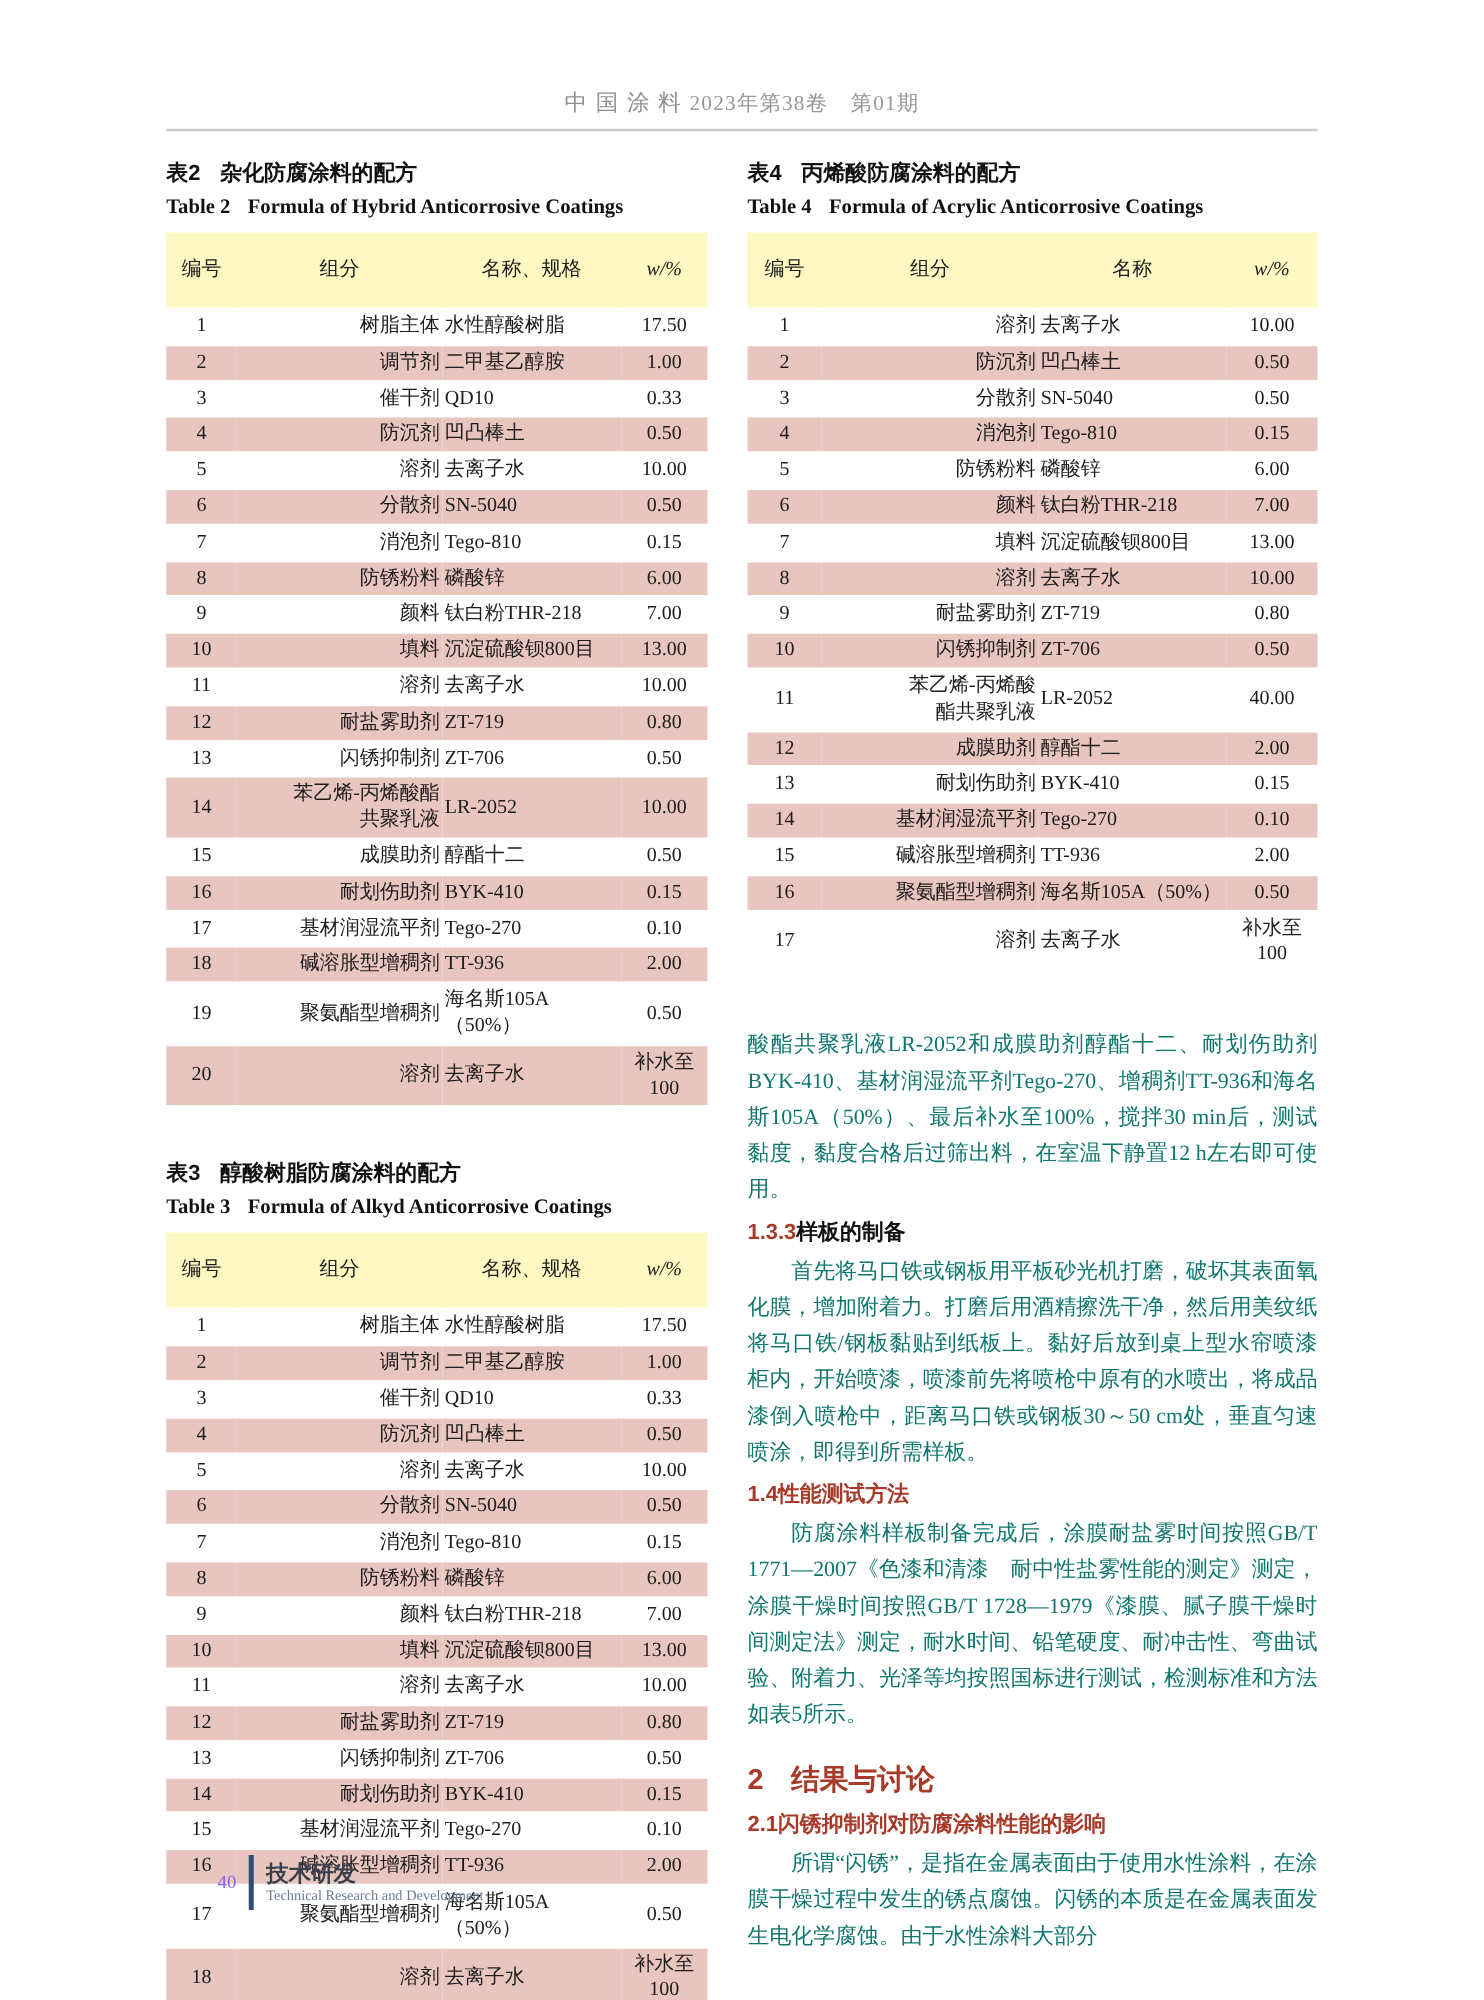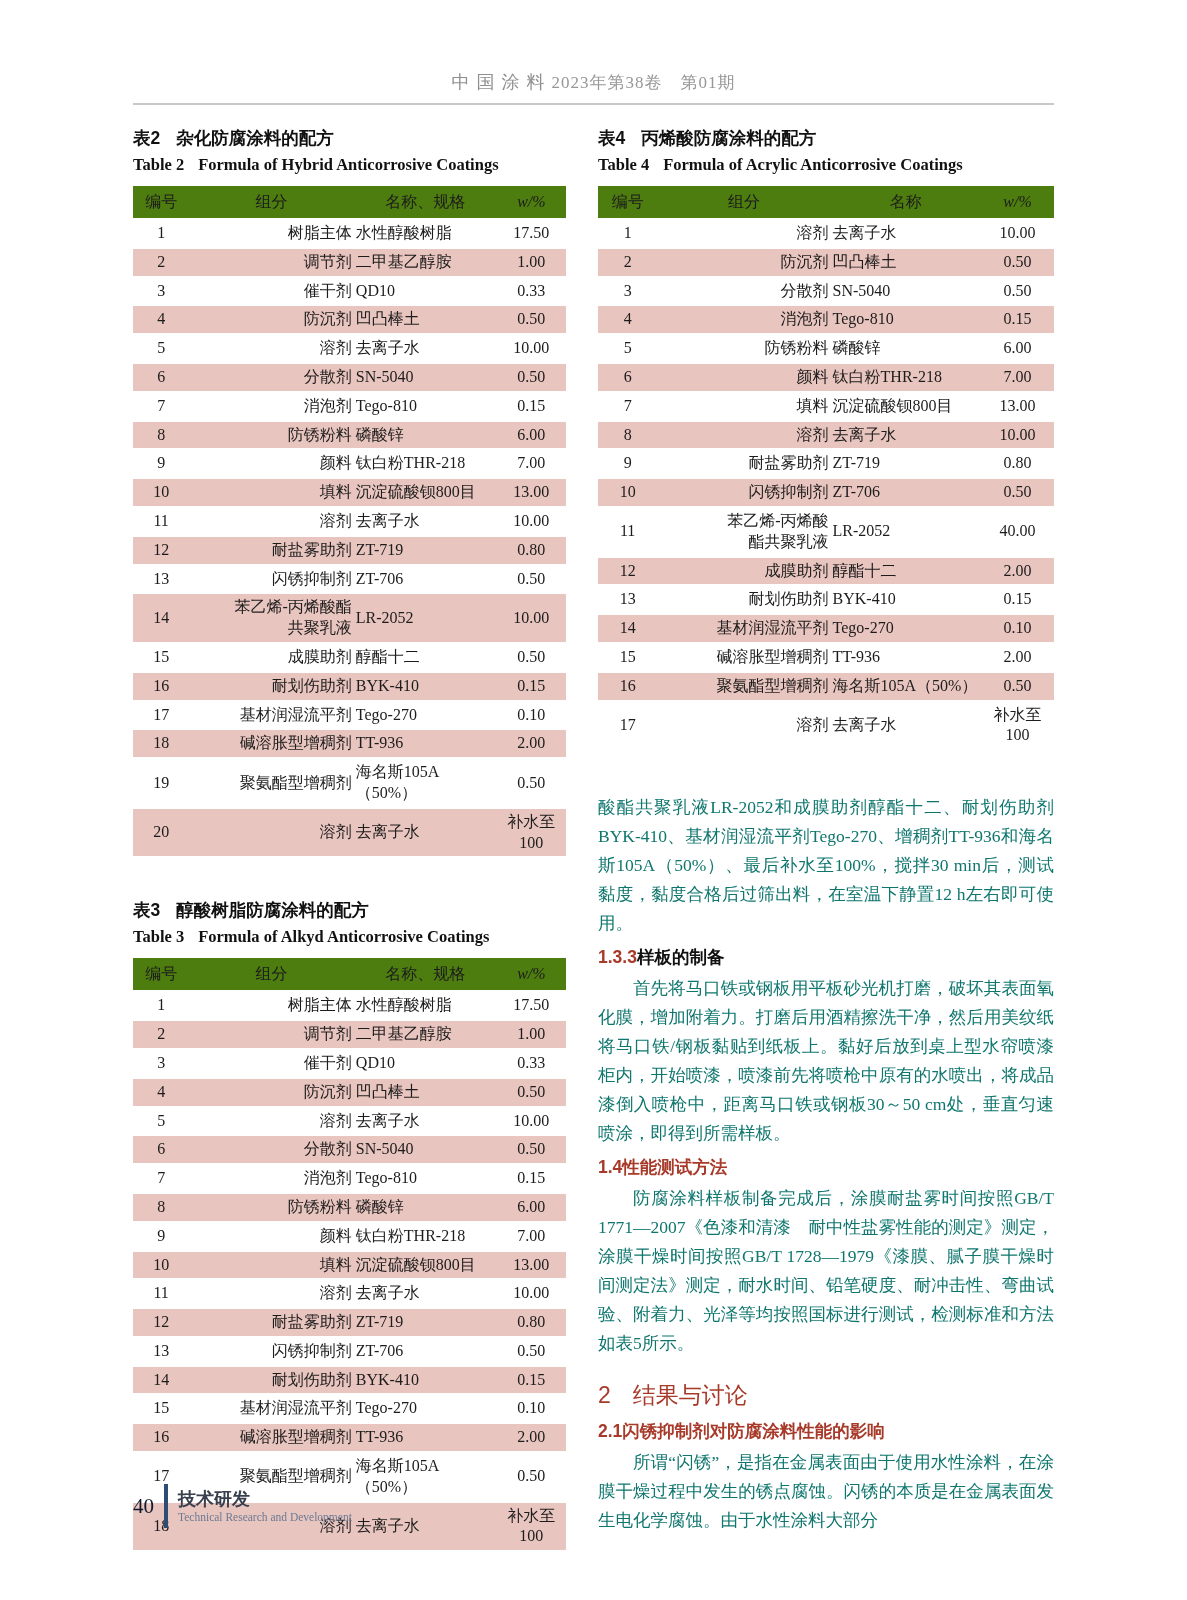--- a/index.html
+++ b/index.html
@@ -27,21 +27,21 @@
   .cap-en { font-weight: bold; font-size: 16.5px; margin-top: 5px; color:#111; }
   .cap-en .cap-label { margin-right: 14px; }
   .tbl-block { margin-bottom: 0; }
   .gap40 { height: 40px; }
   
   table.ftable {
     width: 100%; border-collapse: separate; border-spacing: 0 2px;
     font-size: 16px; table-layout: fixed;
   }
   table.ftable th {
-    background: #4d7c0f; font-weight: normal; padding: 6px 2px;
+    background: #fef9c3; font-weight: normal; padding: 20px 2px;
     text-align: center; line-height: 1.25;
   }
   table.ftable th:nth-child(1) { width: 13%; }
   table.ftable th:nth-child(2) { width: 38%; }
   table.ftable th:nth-child(3) { width: 33%; }
   table.ftable th:nth-child(4) { width: 16%; font-style: italic; }
   table.ftable td {
     padding: 3px 2px; line-height: 1.3; white-space: pre-line; vertical-align: middle;
   }
   table.ftable td:nth-child(1) { text-align: center; }
@@ -55,28 +55,28 @@
     margin: 0; color: #0f766e;
   }
   .indent { text-indent: 2em; }
   .h3 {
     font-family: "Liberation Sans", sans-serif; font-weight: bold;
     font-size: 17.5px; margin: 7px 0 5px 0; color: #111;
   }
   .h3 .num { color: #a83a2a; margin-right: 0; }
   .h3.all-red, .h3.all-red .num { color: #a83a2a; }
   .h2big {
-    font-family: "Liberation Sans", sans-serif; font-weight: normal;
+    font-family: "Liberation Sans", sans-serif; font-weight: bold;
     font-size: 23px; color: #a83a2a; margin: 22px 0 8px 0;
   }
   .h2big .num { margin-right: 22px; }
   .mt42 { margin-top: 42px; }
   
   .pgfoot { position: absolute; left: 133px; top: 1484px; display: flex; align-items: center; }
-  .pageno { font-size: 21px; color: #0f172a; margin-right: 10px; }
+  .pageno { font-size: 15px; color: #8b5cf6; margin-right: 10px; margin-left: 41px; }
   .foot-bar { width: 4px; height: 44px; background: #2e4d75; margin-right: 10px; }
   .foot-cn { font-family: "Liberation Sans", sans-serif; font-weight: bold; font-size: 18px; color: #39404d; line-height: 1.2; }
   .foot-en { font-size: 11.5px; color: #6b7a92; margin-top: 1px; }
 </style>
 </head>
 <body>
 
 <div class="page">
 
   <div class="pghead">

